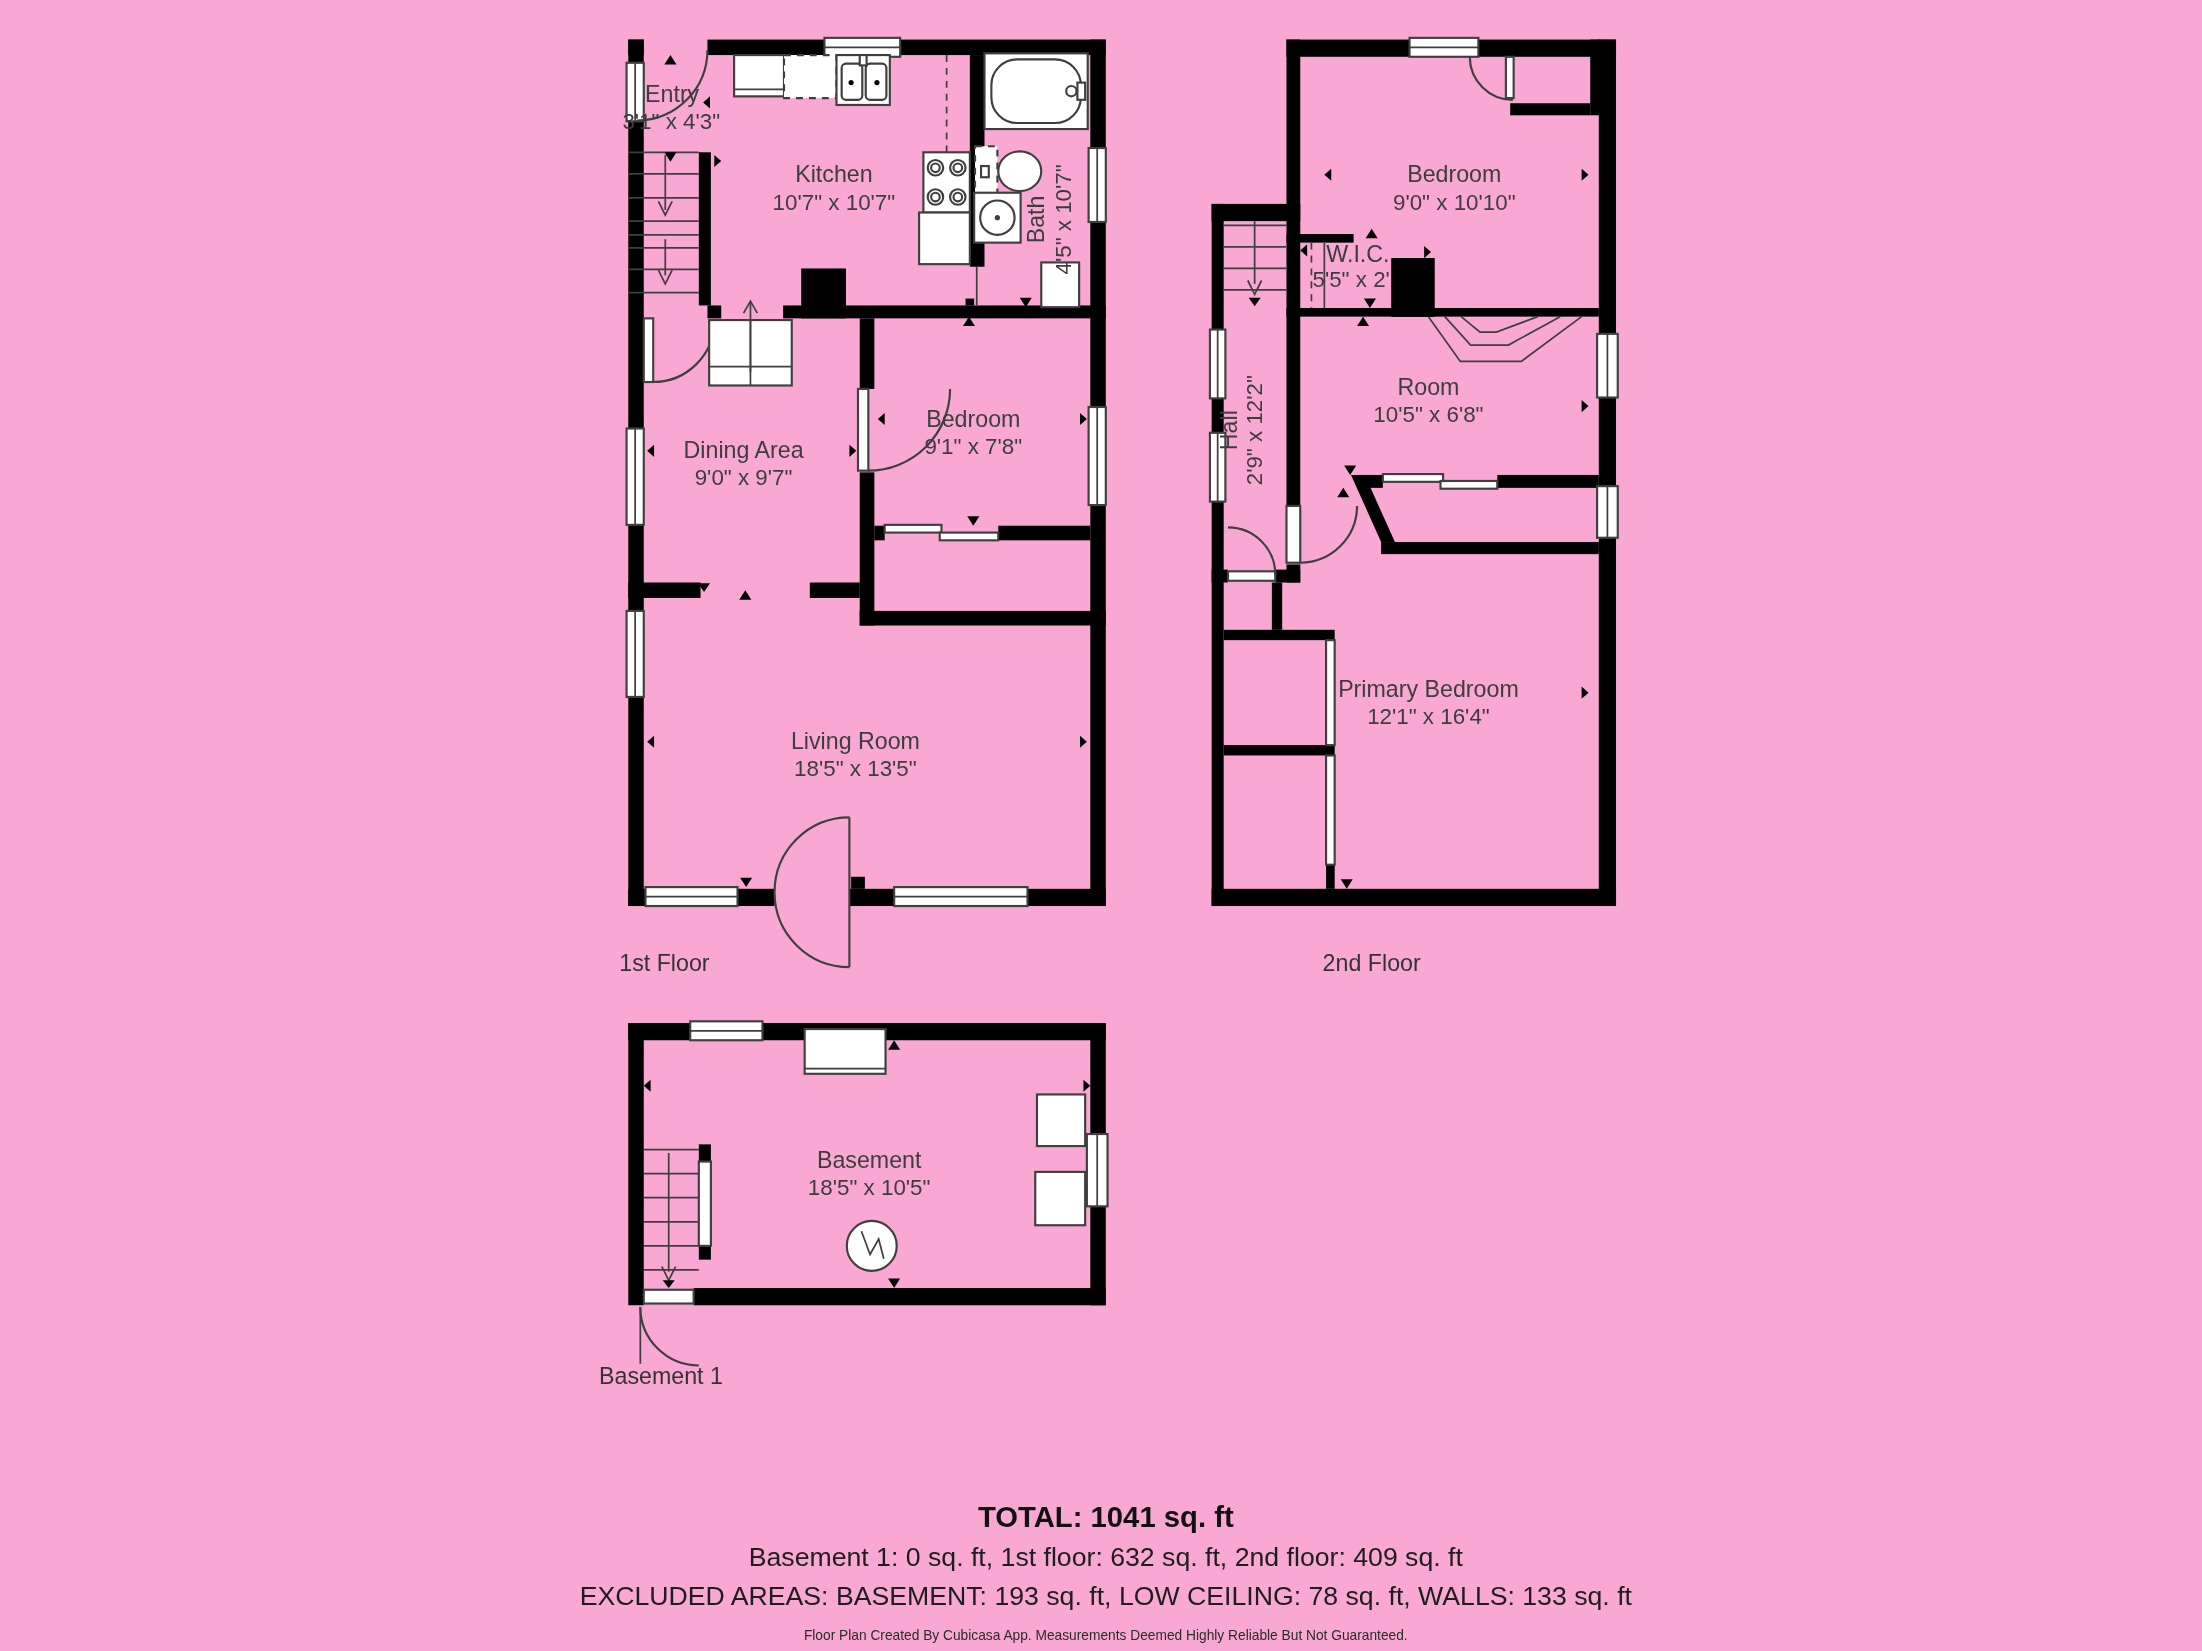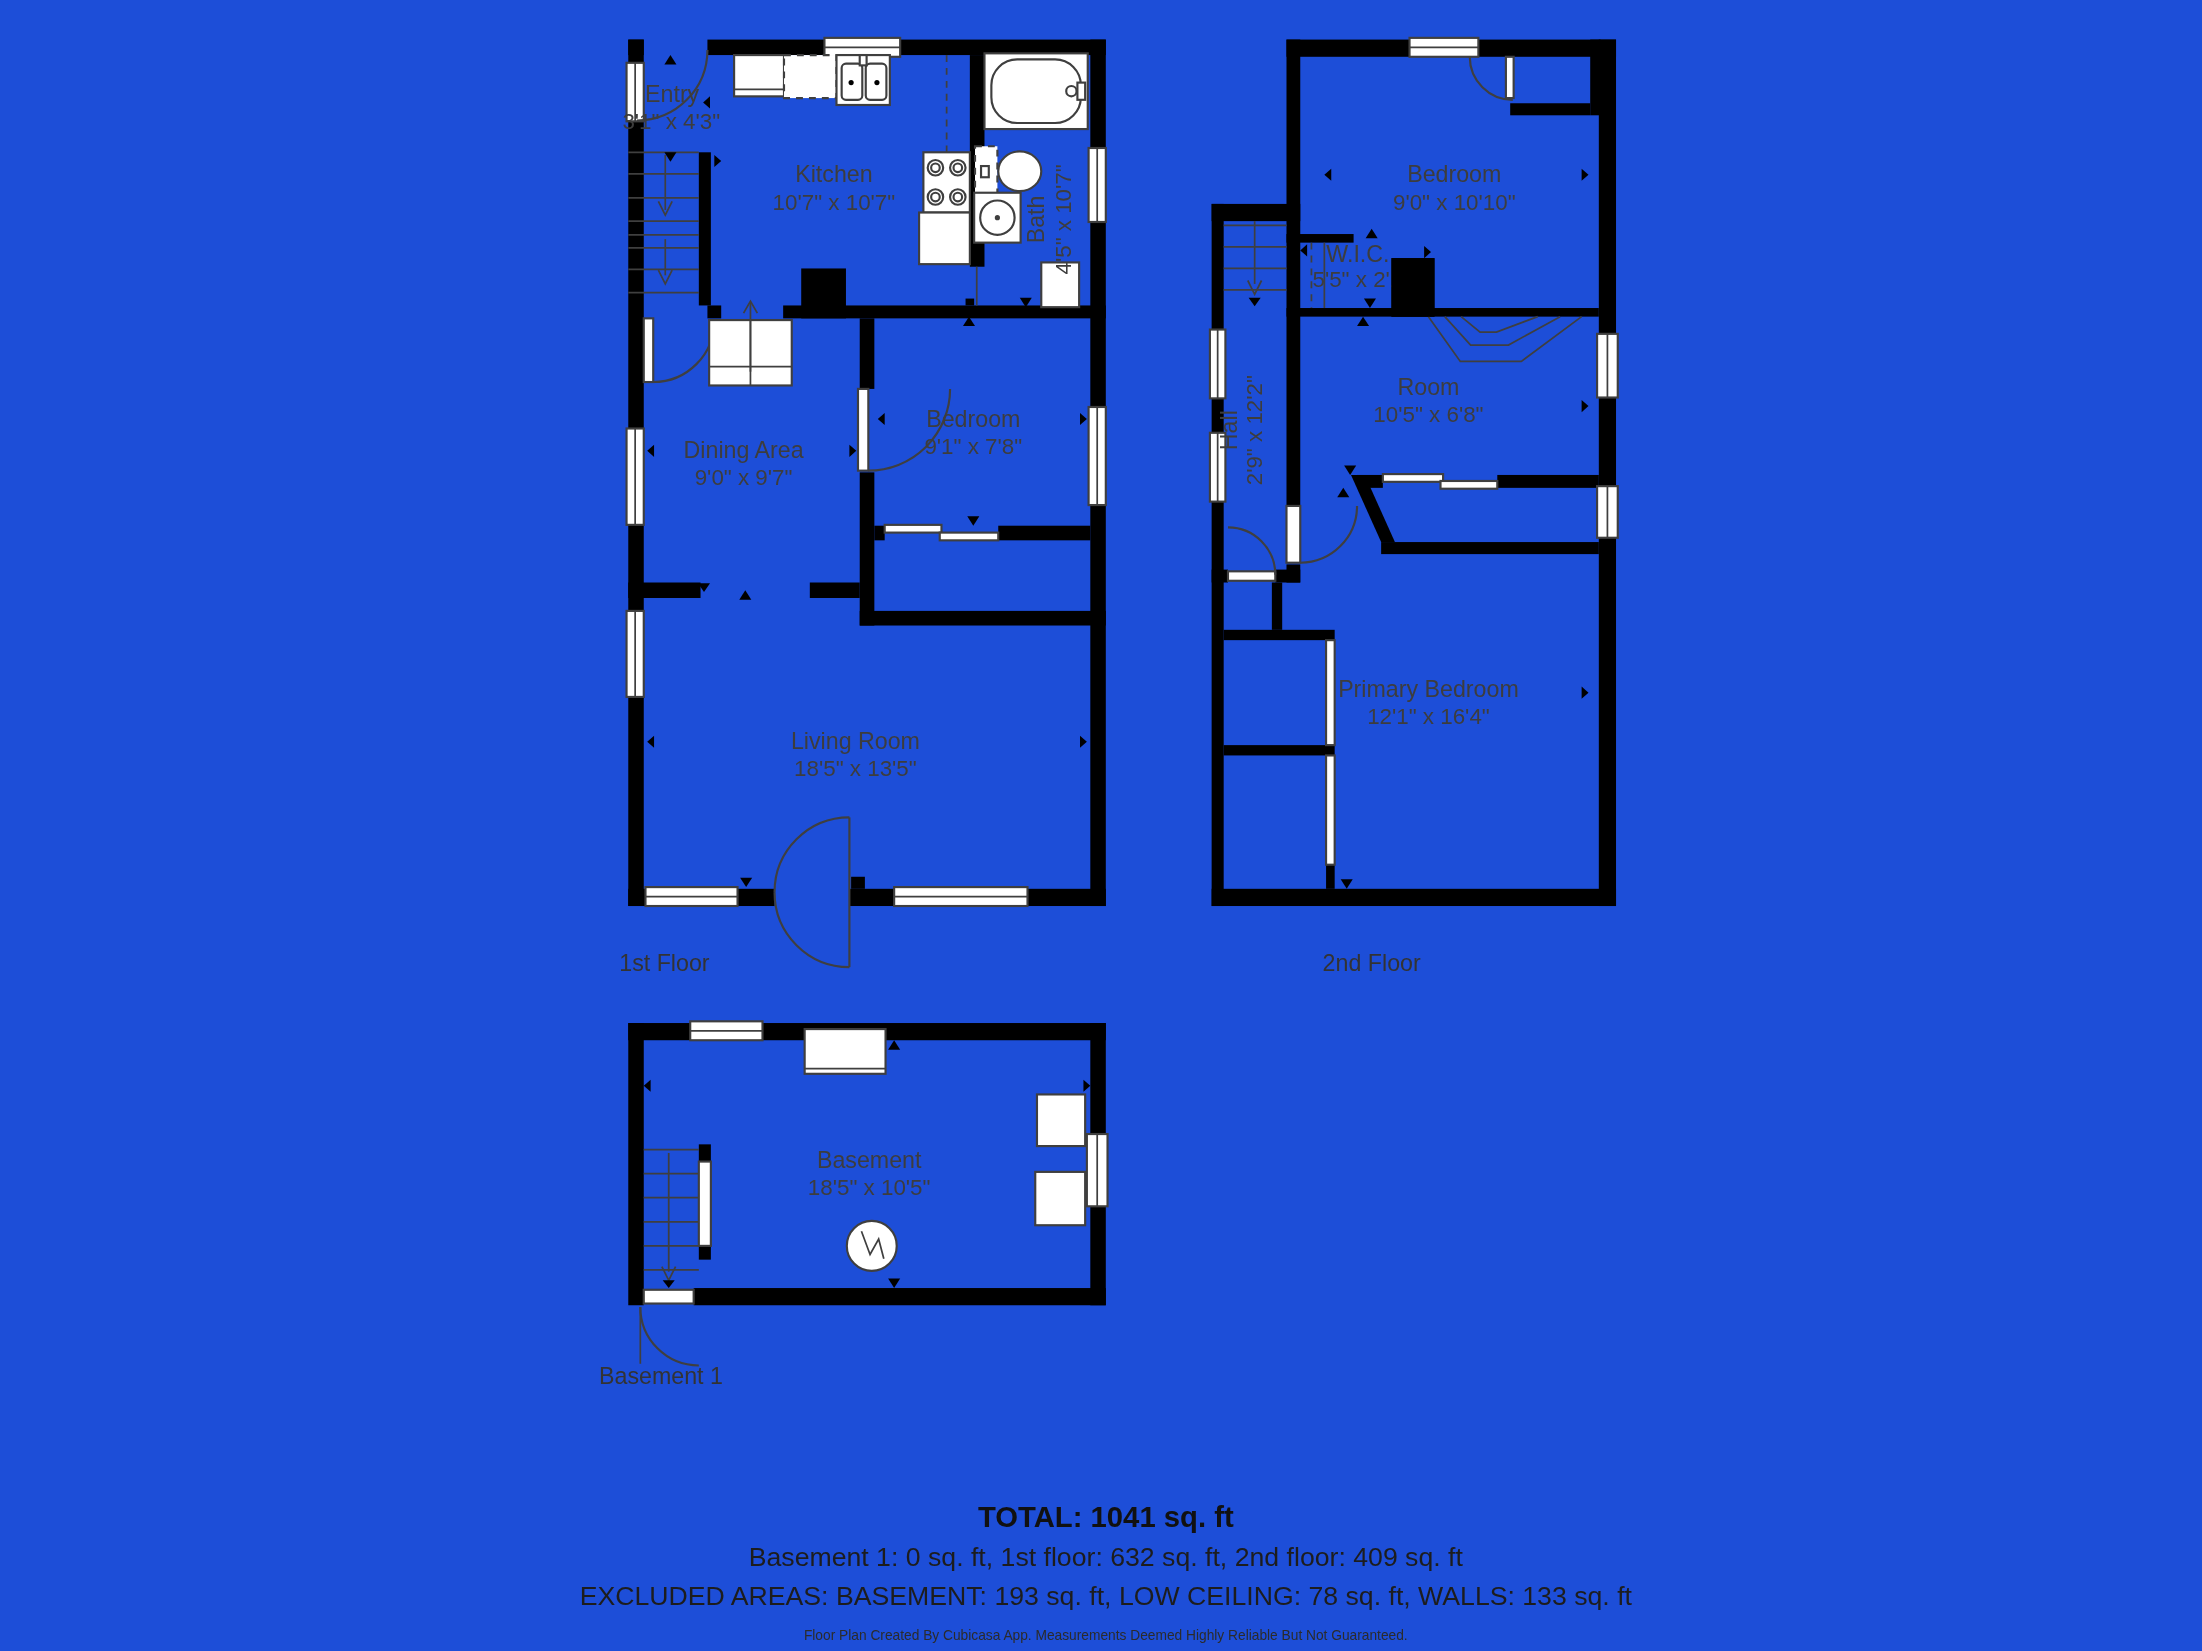--- a/index.html
+++ b/index.html
@@ -1,16 +1,16 @@
 <!DOCTYPE html>
 <html style="font-size:13.8px"><head>
 <meta charset="utf-8">
 <style>
   html,body{margin:0;padding:0;background:#ffffff;}
-  .stage{position:relative;width:2203px;height:1652px;background:#1d4ed8;overflow:hidden;
+  .stage{position:relative;width:2203px;height:1652px;background:#f9a8d4;overflow:hidden;
          font-family:"Liberation Sans", sans-serif;}
   svg{position:absolute;left:0;top:0;}
   .wall{fill:#000000;stroke:none;}
   .ln{stroke:#3f3f3f;stroke-width:2.5;fill:none;}
   .thin{stroke-width:2;}
   .fix{fill:#ffffff;stroke:#3f3f3f;stroke-width:2.5;}
   .dash{stroke-dasharray:8 7;}
   .mk{fill:#000000;stroke:none;}
   .roomname{font-family:"Liberation Sans",sans-serif;font-size:27px;fill:#3d3d3d;text-anchor:middle;}
   .roomdim{font-family:"Liberation Sans",sans-serif;font-size:26px;fill:#3d3d3d;text-anchor:middle;}

